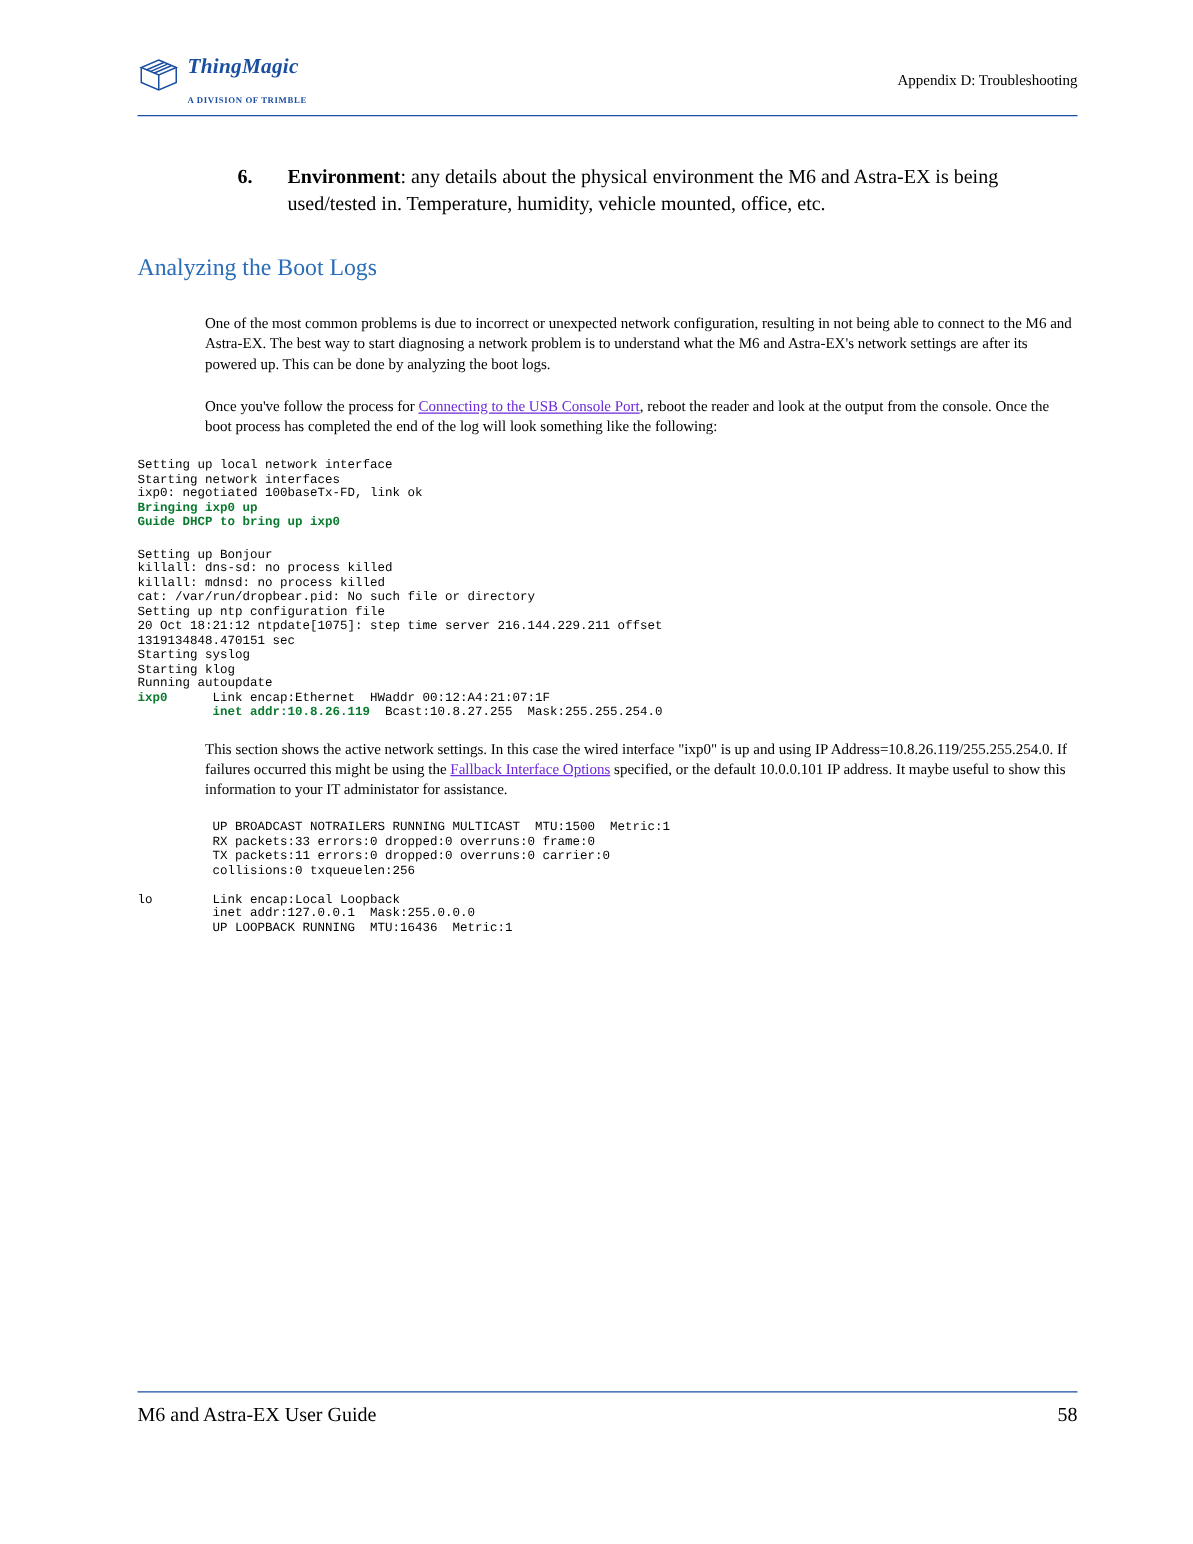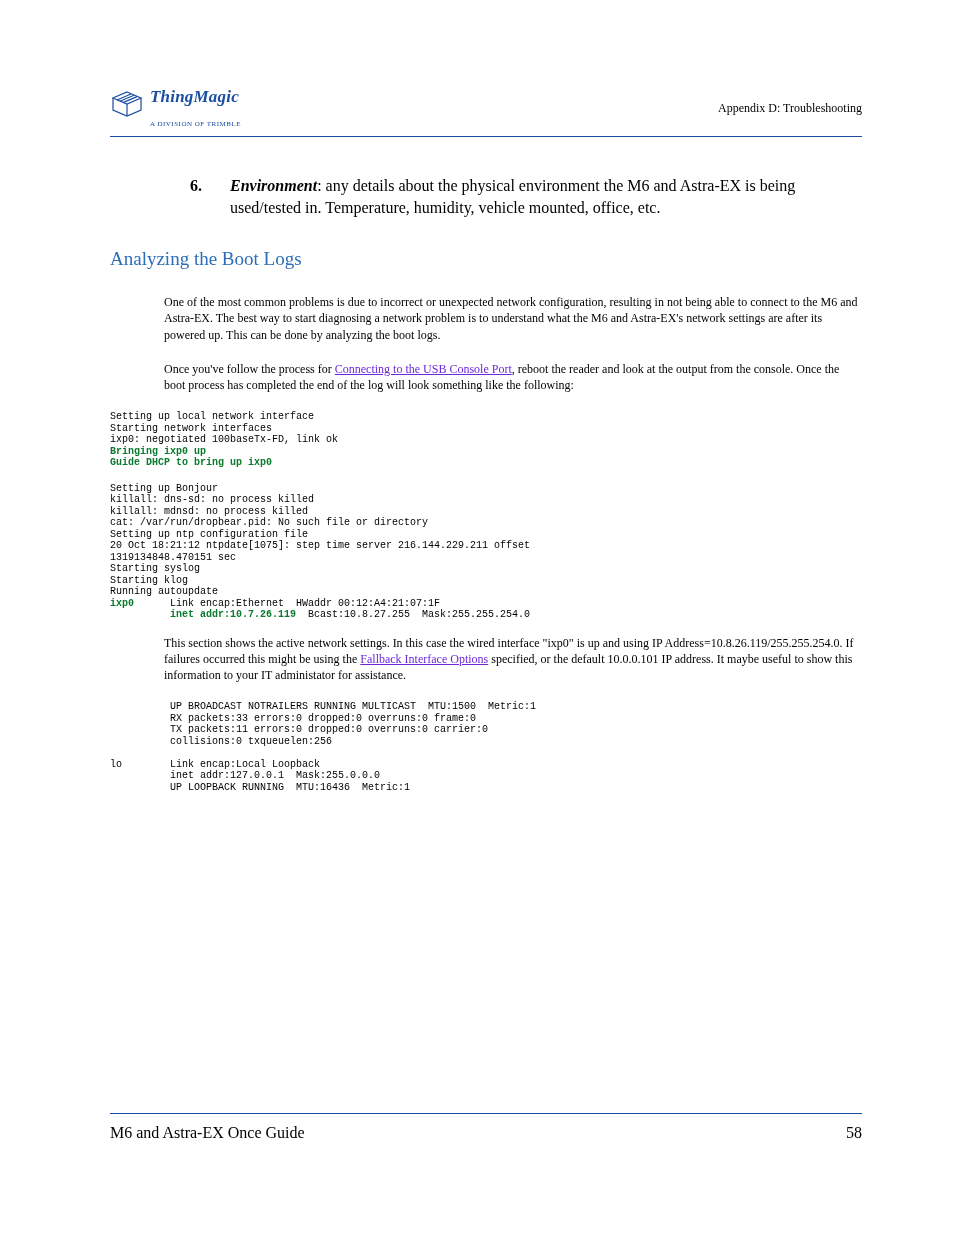--- a/index.html
+++ b/index.html
@@ -6,21 +6,21 @@
     margin: 0;
     padding: 0;
     background: #fff;
     font-family:820, "Helvetica Neue", Helvetica, sans-serif;
     color: #000;
   }
   .page {
     width: 954px;
     height: 1204px;
     box-sizing: border-box;
-    padding: 88px 92px 50px 92px;
+    padding: 44px 92px 50px 92px;
     position: relative;
   }
   .header-row {
     display: flex;
     align-items: center;
     justify-content: space-between;
     border-bottom: 1px solid #1a4ea0;
     padding-bottom: 8px;
     margin-bottom: 38px;
     margin-left: 18px;
@@ -42,41 +42,40 @@
     font-style: italic;
     font-weight: 600;
     color: #1a4ea0;
     font-size: 17px;
     letter-spacing: 0.2px;
   }
   .logo-sub {
     font-size: 7px;
     letter-spacing: 0.5px;
     color: #1a4ea0;
-    font-weight: 400;
+    font-weight: 700;
     margin-top: 16px;
   }
   .header-right {
     font-size: 12px;
   }
   .list-item {
     display: flex;
     margin-left: 98px;
     margin-bottom: 30px;
     font-size: 16px;
     line-height: 1.35;
   }
   .list-num {
     font-weight: 700;
     width: 40px;
     flex-shrink: 0;
   }
   .list-content b {
     font-weight: 700;
-    font-style: italic;
   }
   h2.section-heading {
     color: #2b6db8;
     font-weight: 400;
     font-size: 19px;
     margin: 0 0 24px 18px;
   }
   .para {
     margin-left: 72px;
     font-size: 12px;
@@ -164,33 +163,33 @@
 killall: dns-sd: no process killed
 killall: mdnsd: no process killed
 cat: /var/run/dropbear.pid: No such file or directory
 Setting up ntp configuration file
 20 Oct 18:21:12 ntpdate[1075]: step time server 216.144.229.211 offset
 1319134848.470151 sec
 Starting syslog
 Starting klog
 Running autoupdate</span>
 <span class="code-green">ixp0</span><span>      Link encap:Ethernet  HWaddr 00:12:A4:21:07:1F</span>
-<span>          </span><span class="code-green">inet addr:10.7.26.119</span><span>  Bcast:10.8.27.255  Mask:255.255.254.0</span></pre>
+<span>          </span><span class="code-green">inet addr:10.8.26.119</span><span>  Bcast:10.8.27.255  Mask:255.255.254.0</span></pre>
 
   <div class="para">
     <span>This section shows the active network settings. In this case the wired interface "ixp0" is up and using IP Address=10.8.26.119/255.255.254.0. If failures occurred this might be using the </span><a href="#" class="intext">Fallback Interface Options</a><span> specified, or the default 10.0.0.101 IP address. It maybe useful to show this information to your IT administator for assistance.</span>
   </div>
 
   <pre class="code">          UP BROADCAST NOTRAILERS RUNNING MULTICAST  MTU:1500  Metric:1
           RX packets:33 errors:0 dropped:0 overruns:0 frame:0
           TX packets:11 errors:0 dropped:0 overruns:0 carrier:0
           collisions:0 txqueuelen:256
 
 lo        Link encap:Local Loopback
           inet addr:127.0.0.1  Mask:255.0.0.0
           UP LOOPBACK RUNNING  MTU:16436  Metric:1</pre>
 
   <div class="footer-row">
-    <span>M6 and Astra-EX Once Guide</span>
+    <span>M6 and Astra-EX User Guide</span>
     <span>58</span>
   </div>
 
 </div>
 
 </body></html>

